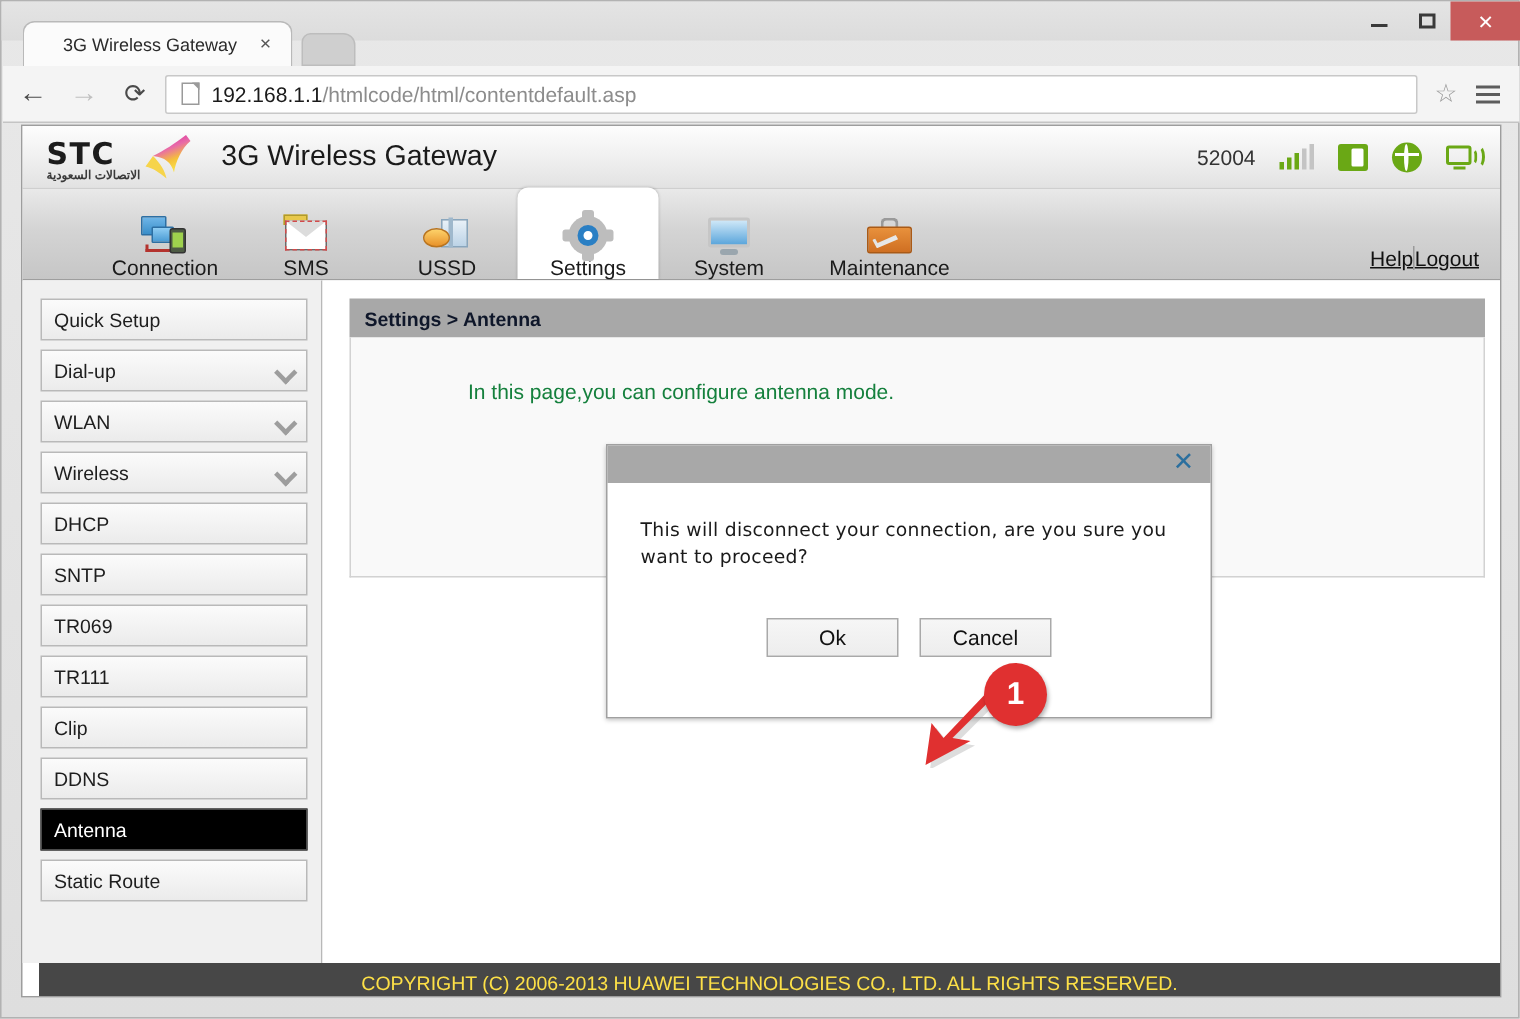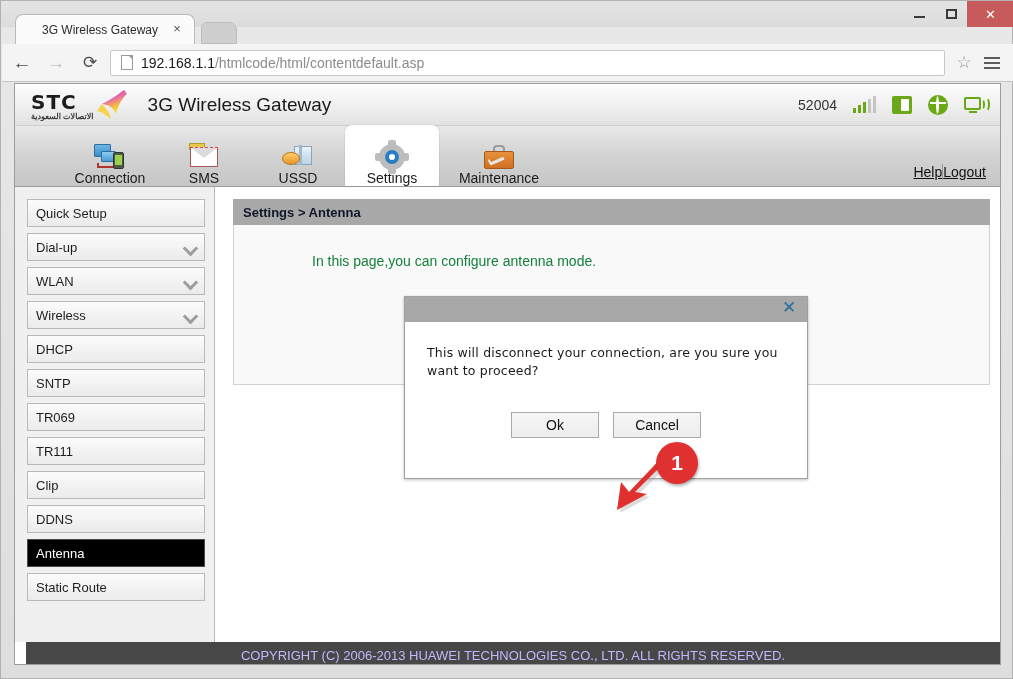--- a/index.html
+++ b/index.html
@@ -239,21 +239,21 @@
     display:flex; align-items:center; padding:0 10px;
   }
   .panel {
     height:160px; background:#f9f9f9; border:1px solid #d2d2d2; border-top:none;
     padding-top:28px;
   }
   .panel-text { font-size:14px; color:#15803d; margin-left:78px; }
 
   
   .footer {
-    height:26px; background:#474747; color:#c4b5fd;
+    height:26px; background:#474747; color:#fde047;
     display:flex; align-items:center; justify-content:center;
     font-size:13px;
     margin-left:11px;
   }
 
   
   .overlay { position:absolute; left:0; top:0; width:987px; height:582px; pointer-events:none; }
   .dialog {
     position:absolute; left:389px; top:212px; width:404px; height:183px;
     background:#fff; border:1px solid #a0a0a0;
@@ -407,20 +407,27 @@
           </span>
         <span class="nav-label">USSD</span>
       </div>
       <div class="nav-item active">
         <span class="nav-icon ic-set">
             <i class="gear"></i>
             <i class="hole"></i>
           </span>
         <span class="nav-label">Settings</span>
       </div>
+      <div class="nav-item">
+        <span class="nav-icon ic-sys">
+            <i class="mon"></i>
+            <i class="base"></i>
+          </span>
+        <span class="nav-label">System</span>
+      </div>
       <div class="nav-item" style="width:120px">
         <span class="nav-icon ic-mnt">
             <i class="hdl"></i>
             <i class="box"></i>
             <i class="wr"></i>
           </span>
         <span class="nav-label">Maintenance</span>
       </div>
       <div class="nav-links">
         <a href="#">Help</a>

